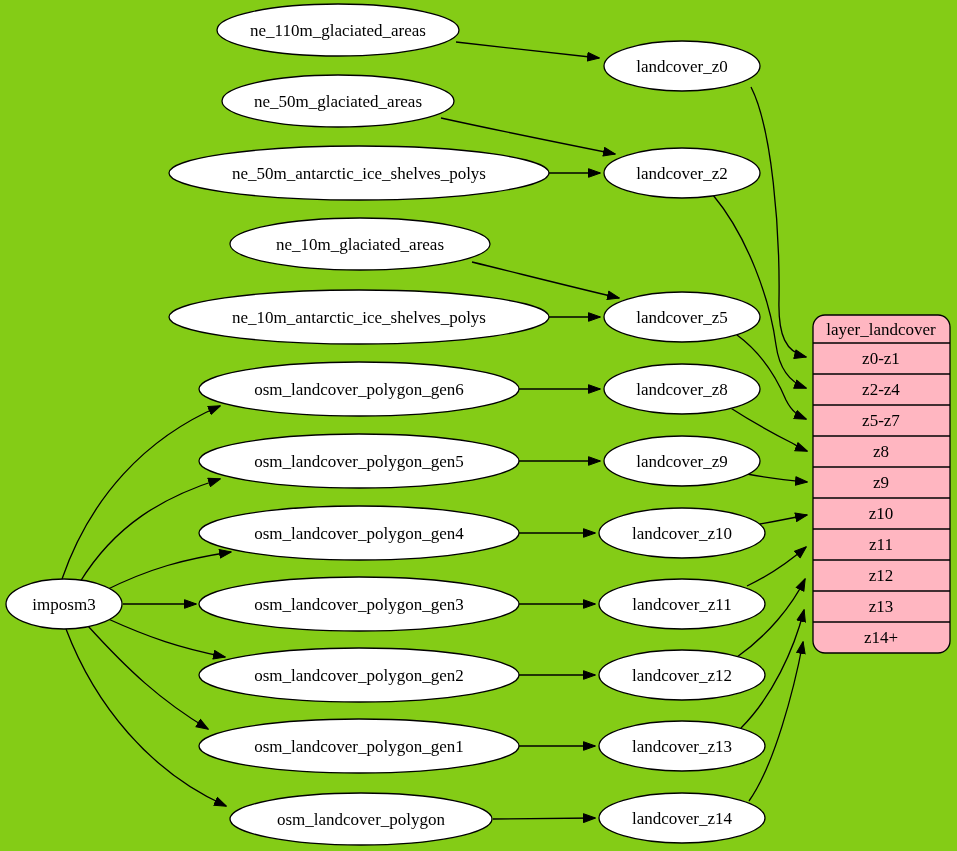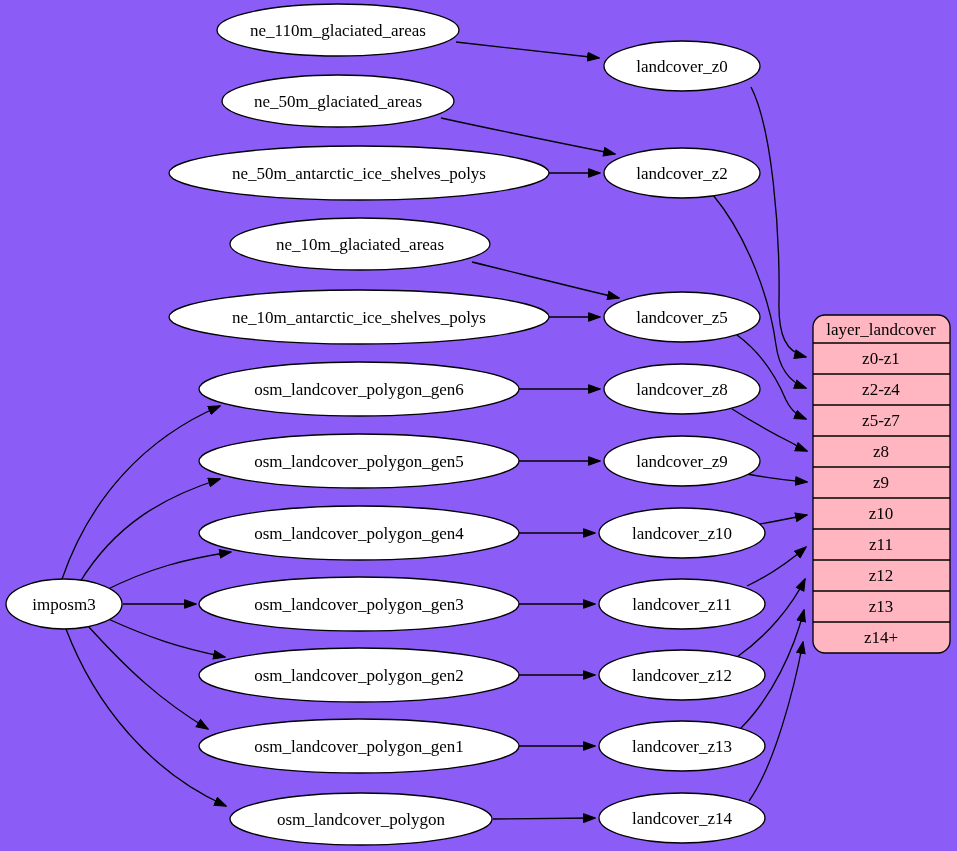--- a/index.html
+++ b/index.html
@@ -3,21 +3,21 @@
 <meta charset="utf-8">
 <style>
   html, body {
     margin: 0;
     padding: 0;
     background: #ffffff;
   }
   .canvas-wrap {
     width: 957px;
     height: 851px;
-    background: #8b5cf6;
+    background: #84cc16;
     position: relative;
   }
   svg { display: block; }
   .node ellipse {
     fill: #ffffff;
     stroke: #000000;
     stroke-width: 1.3;
   }
   .node text, .record text {
     font-family: "Liberation Serif", "DejaVu Serif", serif;

